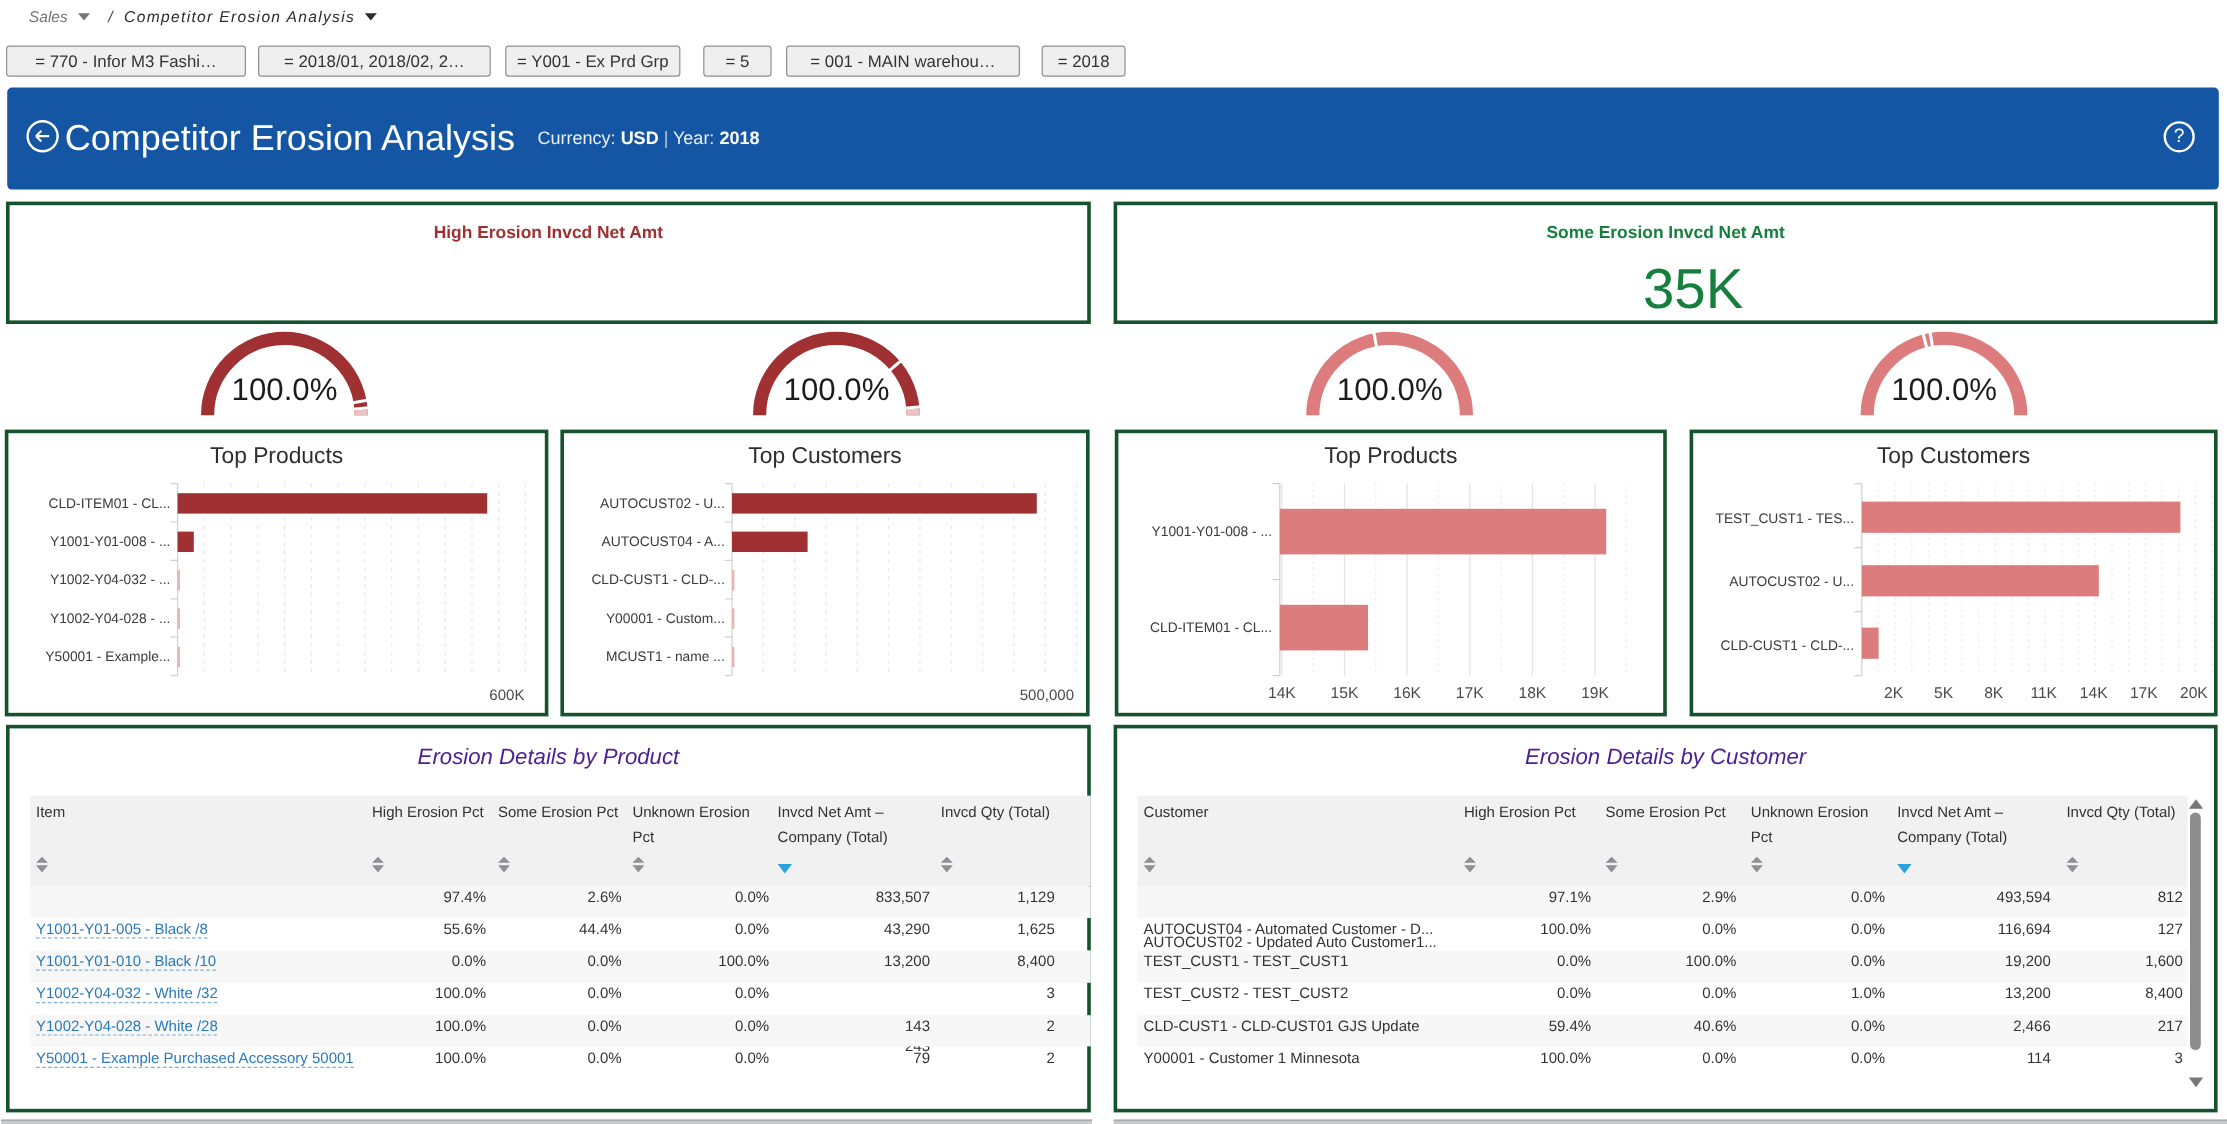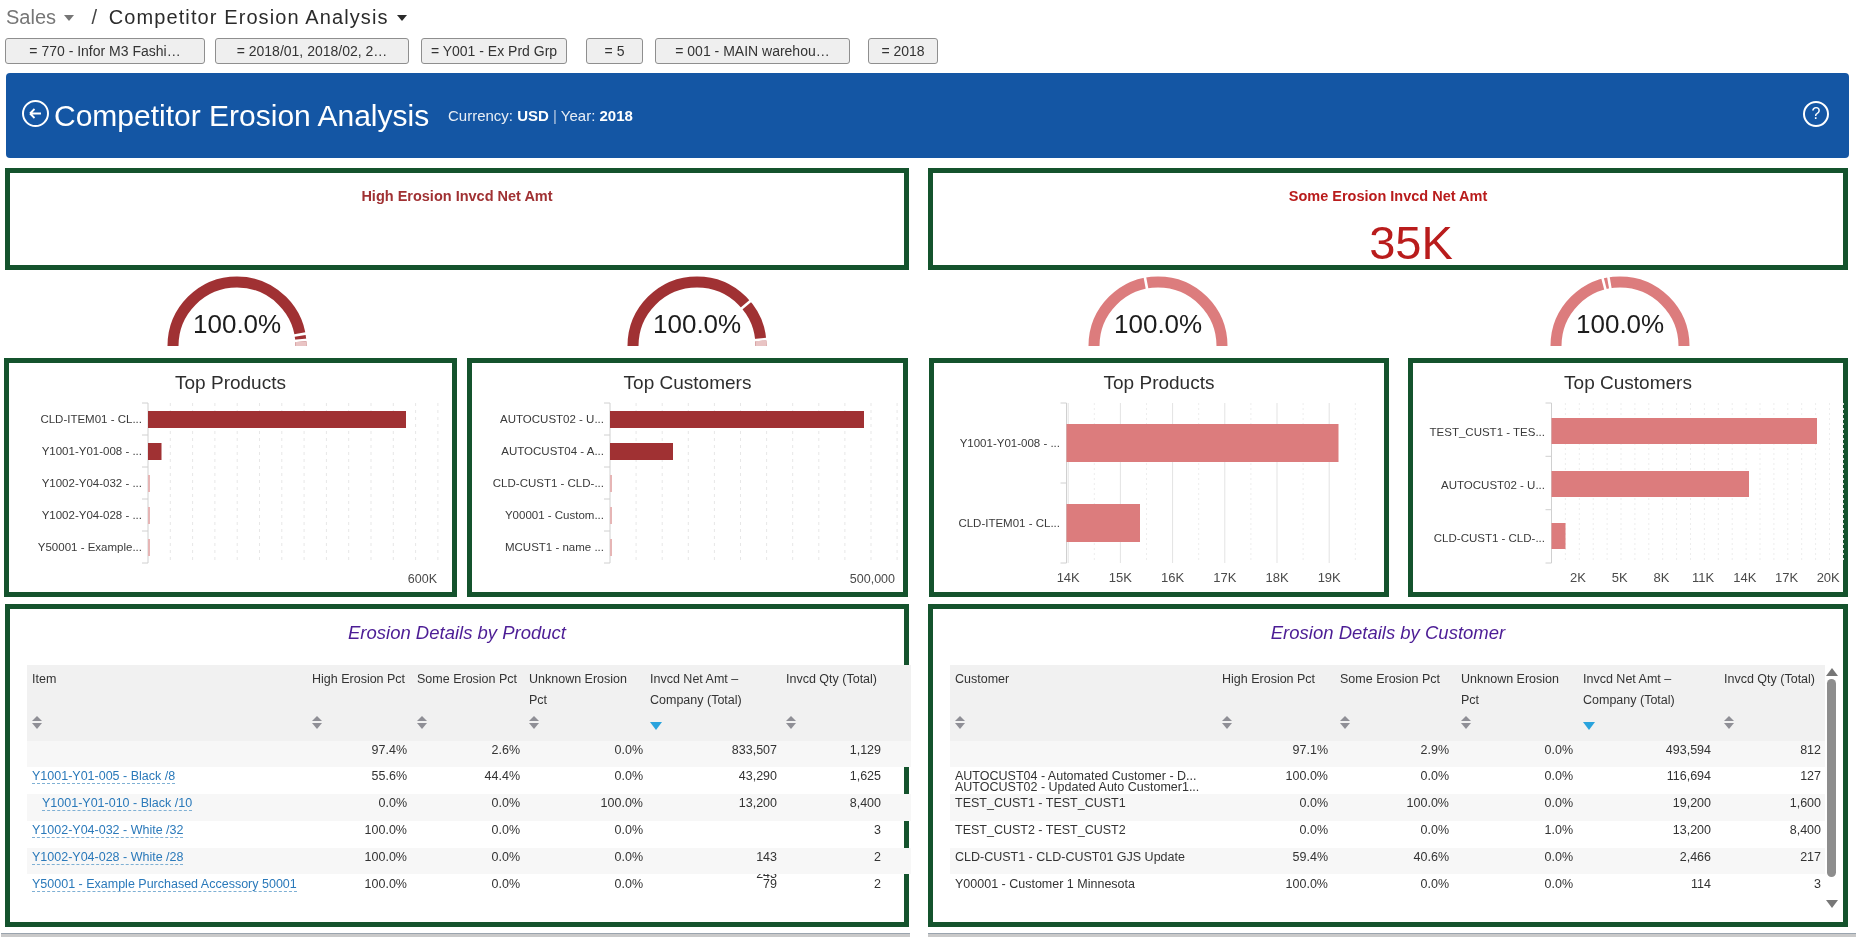--- a/index.html
+++ b/index.html
@@ -1,42 +1,42 @@
 <!DOCTYPE html>
 <html><head>
 <meta charset="utf-8">
 <style>
   * { margin:0; padding:0; box-sizing:border-box; }
   html,body { width:1856px; height:937px; background:#fff; overflow:hidden;
     font-family:"Liberation Sans", sans-serif; }
   .abs { position:absolute; }
   
-  #crumb { position:absolute; left:6px; top:6px; font-size:20px; color:#2b2b2b; }
+  #crumb { position:absolute; left:24px; top:6px; font-size:13px; color:#2b2b2b;font-style:italic; }
   #crumb .gray { color:#767676; }
   .caret { display:inline-block; width:0; height:0; border-left:5px solid transparent;
     border-right:5px solid transparent; border-top:6px solid #767676; vertical-align:middle;
     margin:0 6px 2px 8px; }
   .caret.dark { border-top-color:#2b2b2b; }
   
   .chip { position:absolute; top:38px; height:26px; background:#efefef;
     border:1px solid #8f8f8f; border-radius:3px; font-size:14px; color:#333;
     text-align:center; line-height:24px; }
   
   #bluebar { position:absolute; left:6px; top:73px; width:1843px; height:85px;
     background:#1456a4; border-radius:4px; color:#fff; }
   #bluebar .title { position:absolute; left:48px; top:26px; font-size:30px; }
   #bluebar .sub { position:absolute; left:442px; top:34px; font-size:15px; color:#e8eef5; }
   #bluebar .sub b { color:#fff; }
   .circicon { position:absolute; border:2px solid #fff; border-radius:50%; }
   
-  .card { position:absolute; background:#fff; border:5px solid #14532d; }
+  .card { position:absolute; background:#fff; border:3px solid #14532d; }
   .kpilabel { position:absolute; width:100%; text-align:center; top:15px; font-size:14.5px; font-weight:bold; }
   .kpival  { position:absolute; width:100%; left:23px; text-align:center; top:42px; font-size:47px; }
   .dred { color:#a03133; }
-  .pink { color:#b91c1c; }
+  .pink { color:#15803d; }
   
   .gaugetxt { position:absolute; font-size:26px; color:#1c1c1c; }
   
   .ctitle { position:absolute; width:100%; text-align:center; top:9px; font-size:19px; color:#2e2e2e; }
   
   .ttitle { position:absolute; width:100%; text-align:center; top:13px; font-size:18.5px; color:#4c1d95;font-style:italic; }
   .thead { position:absolute; background:#f1f1f1; }
   .hlbl { position:absolute; font-size:12.5px; color:#333; line-height:21px; }
   .cell { position:absolute; font-size:12.5px; color:#333; white-space:nowrap; margin-top:-4px; }
   .num { text-align:right; }
@@ -293,21 +293,21 @@
 <div class="cell num" style="left:533px; top:131.5px; width:100px; line-height:26.8px;">0.0%</div>
 <div class="cell num" style="left:647px; top:131.5px; width:120px; line-height:26.8px;">833,507</div>
 <div class="cell num" style="left:771px; top:131.5px; width:100px; line-height:26.8px;">1,129</div>
 <div class="cell" style="left:22px; top:158.3px; line-height:26.8px;"><a class="lnk" href="#">Y1001-Y01-005 - Black /8</a></div>
 <div class="cell num" style="left:297px; top:158.3px; width:100px; line-height:26.8px;">55.6%</div>
 <div class="cell num" style="left:410px; top:158.3px; width:100px; line-height:26.8px;">44.4%</div>
 <div class="cell num" style="left:533px; top:158.3px; width:100px; line-height:26.8px;">0.0%</div>
 <div class="cell num" style="left:647px; top:158.3px; width:120px; line-height:26.8px;">43,290</div>
 <div class="cell num" style="left:771px; top:158.3px; width:100px; line-height:26.8px;">1,625</div>
 <div class="rowstripe" style="left:17px; top:185.1px; width:884px; height:26.8px;"></div>
-<div class="cell" style="left:32px; top:185.1px; line-height:26.8px;"><a class="lnk" href="#">Y1001-Y01-010 - Black /10</a></div>
+<div class="cell" style="left:22px; top:185.1px; line-height:26.8px;"><a class="lnk" href="#">Y1001-Y01-010 - Black /10</a></div>
 <div class="cell num" style="left:297px; top:185.1px; width:100px; line-height:26.8px;">0.0%</div>
 <div class="cell num" style="left:410px; top:185.1px; width:100px; line-height:26.8px;">0.0%</div>
 <div class="cell num" style="left:533px; top:185.1px; width:100px; line-height:26.8px;">100.0%</div>
 <div class="cell num" style="left:647px; top:185.1px; width:120px; line-height:26.8px;">13,200</div>
 <div class="cell num" style="left:771px; top:185.1px; width:100px; line-height:26.8px;">8,400</div>
 <div class="cell" style="left:22px; top:211.9px; line-height:26.8px;"><a class="lnk" href="#">Y1002-Y04-032 - White /32</a></div>
 <div class="cell num" style="left:297px; top:211.9px; width:100px; line-height:26.8px;">100.0%</div>
 <div class="cell num" style="left:410px; top:211.9px; width:100px; line-height:26.8px;">0.0%</div>
 <div class="cell num" style="left:533px; top:211.9px; width:100px; line-height:26.8px;">0.0%</div>
 <div class="cell num" style="left:647px; top:211.9px; width:120px; line-height:26.8px;margin-top:40px;">243</div>

